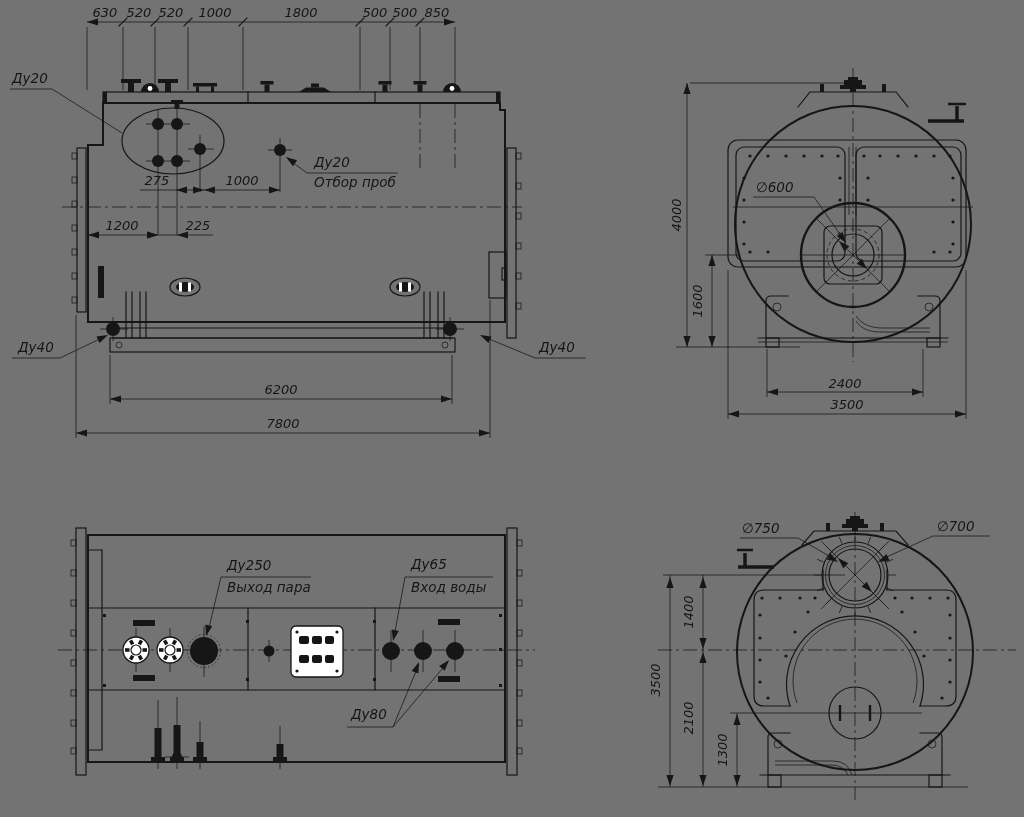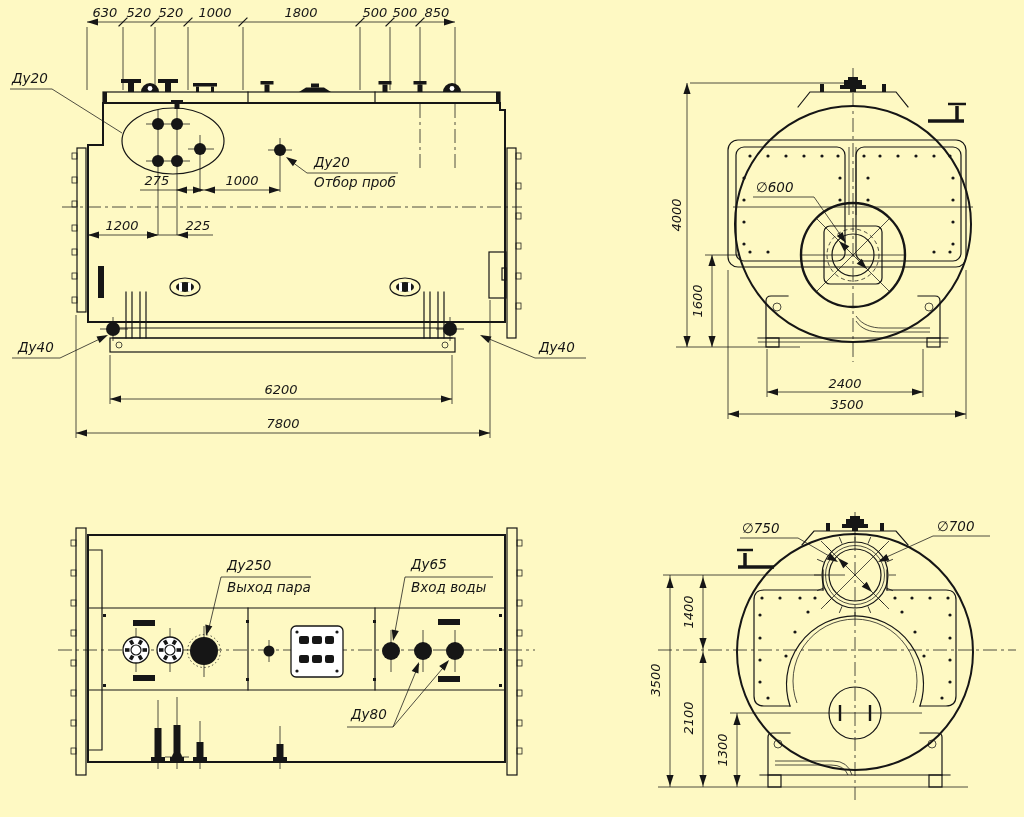--- a/index.html
+++ b/index.html
@@ -1,16 +1,16 @@
 <!DOCTYPE html>
 <html><head>
 <meta charset="utf-8">
 <style>
   html,body{margin:0;padding:0;background:#ffffff;}
-  .canvas{width:1024px;height:817px;background:#fef9c3;position:relative;overflow:hidden;}
+  .canvas{width:1024px;height:817px;background:#737373;position:relative;overflow:hidden;}
   svg{display:block;}
   .ln{stroke:#161616;fill:none;stroke-width:1.2;stroke-linecap:square;}
   .thick{stroke:#161616;fill:none;stroke-width:2;stroke-linecap:square;}
   .thin{stroke:#161616;fill:none;stroke-width:0.75;stroke-linecap:butt;}
   .cl{stroke:#161616;fill:none;stroke-width:0.75;stroke-dasharray:14 4 3 4;}
   .fill{fill:#161616;stroke:none;}
   .wfill{fill:#ffffff;stroke:#161616;}
   .dim{font-family:"DejaVu Sans",sans-serif;font-style:italic;font-size:13px;fill:#161616;text-anchor:middle;}
   .lbl{font-family:"DejaVu Sans",sans-serif;font-style:italic;font-size:13.5px;fill:#161616;text-anchor:start;}
 </style>

